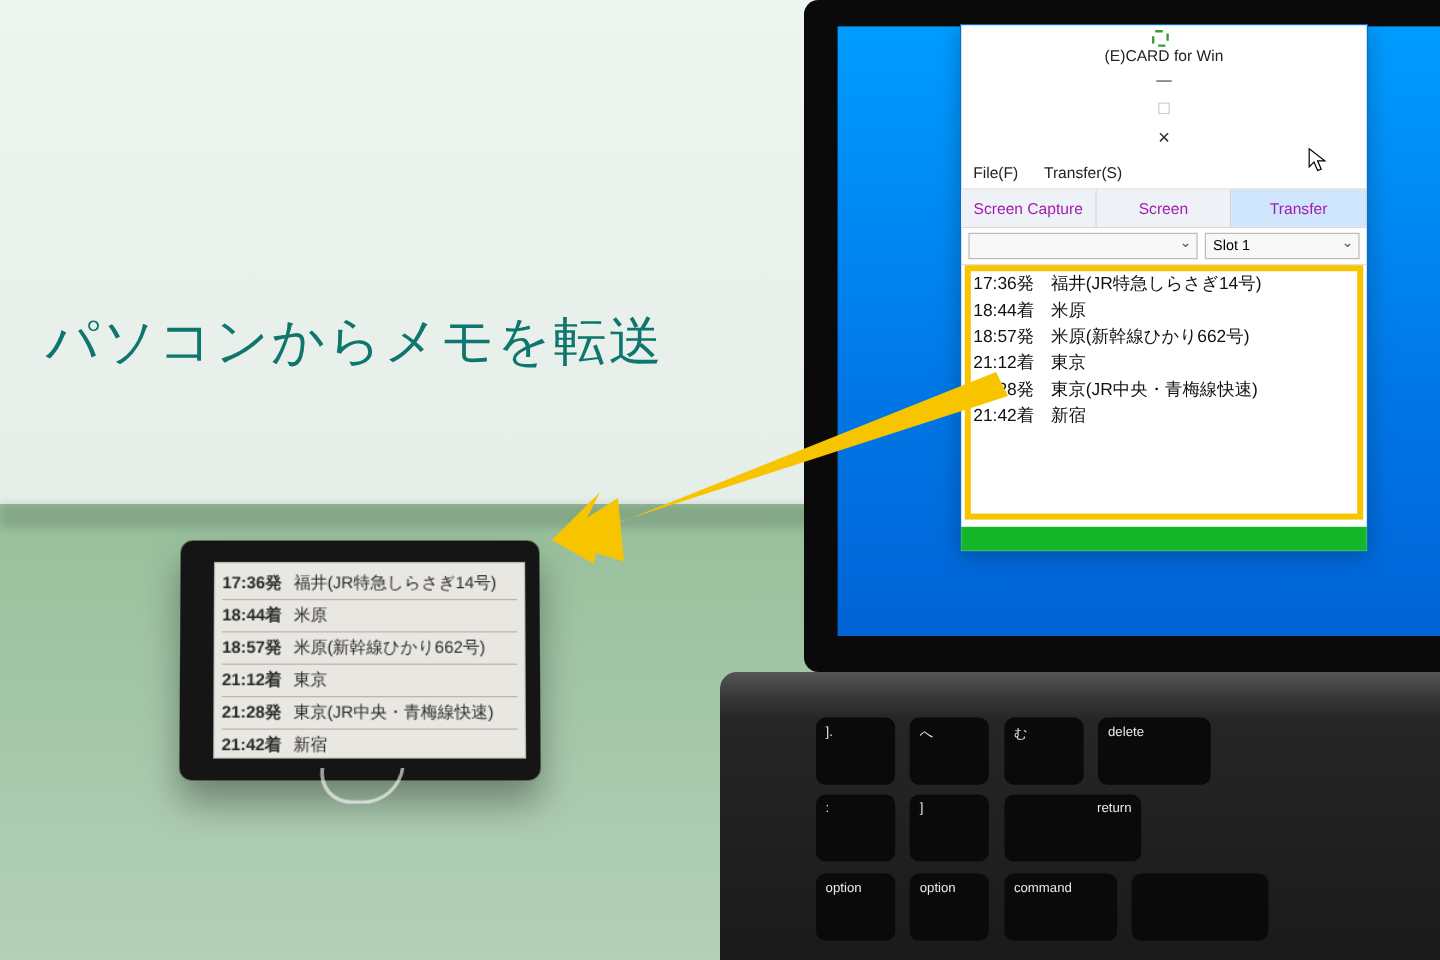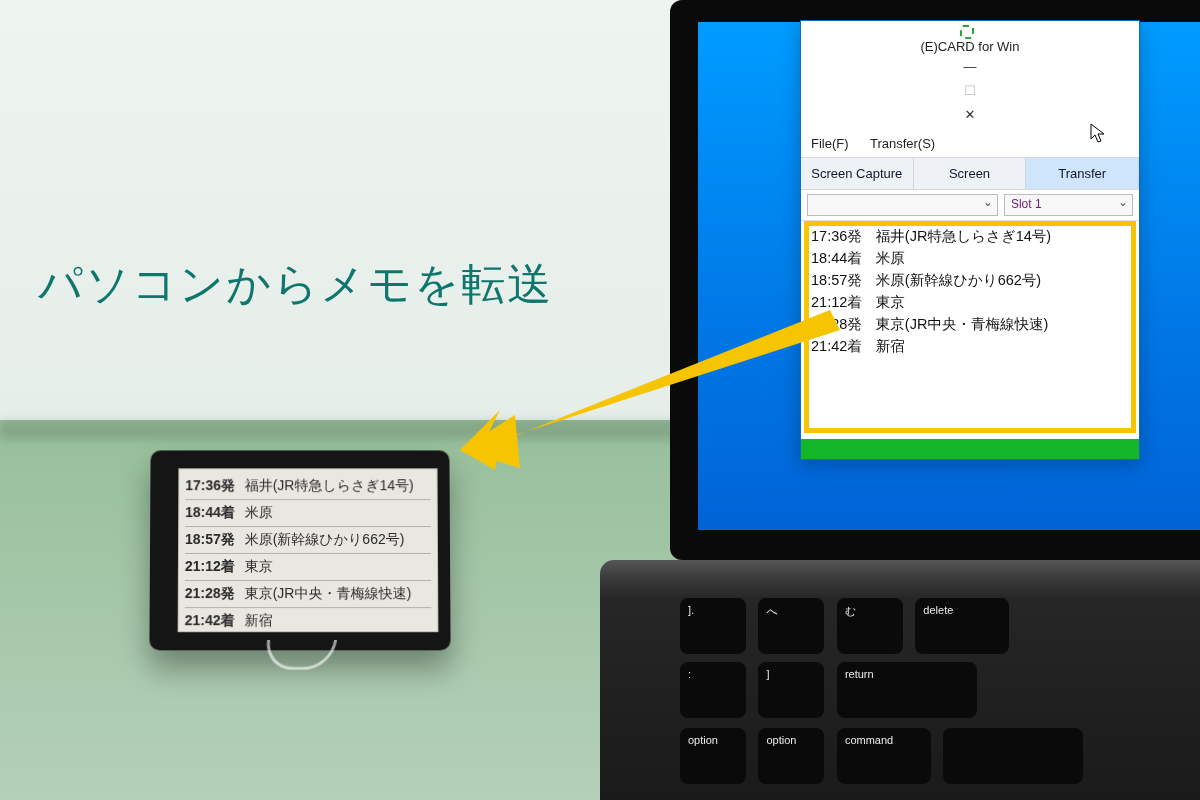--- a/index.html
+++ b/index.html
@@ -93,21 +93,21 @@
   width: 66px; height: 56px;
   margin-right: 8px;
   background: #0a0a0a;
   border-radius: 8px;
   color: #eaeaea;
   font-size: 11px;
   padding: 6px 8px;
   vertical-align: top;
 }
 .key.wide { width: 94px; }
-.key.wider { width: 140px; }
+.key.wider { width: 114px; text-align: right; }
 
 
 .app {
   position: absolute;
   left: 800px; top: 20px;
   width: 340px;
   background: #fff;
   border: 1px solid #0d6acb;
   box-shadow: 0 4px 18px rgba(0,0,0,.25);
   font-family: "Segoe UI","Meiryo",sans-serif;
@@ -140,41 +140,41 @@
   display: flex;
   border-top: 1px solid #d9d9d9;
   border-bottom: 1px solid #d9d9d9;
 }
 .toolbar button {
   flex: 1;
   padding: 8px 4px;
   background: #eef2f6;
   border: none;
   border-right: 1px solid #cfd5db;
-  color: #0f172a;
+  color: #a21caf;
   font-size: 13px;
   cursor: pointer;
 }
 .toolbar button.active {
   background: #cfe5fb;
 }
 .slotrow {
   display: flex; padding: 4px 6px;
   border-bottom: 1px solid #e0e0e0;
 }
 .slotrow .combo1 { flex: 1.6; }
 .slotrow .combo2 { flex: 1; margin-left: 6px; }
 .combo {
   border: 1px solid #bcbcbc;
   background: #f8f8f8;
   height: 22px;
   position: relative;
   font-size: 12px;
   padding: 2px 18px 2px 6px;
-  color: #701a75;
+  color: #000000;
 }
 .combo::after {
   content: "⌄";
   position: absolute; right: 4px; top: 0; color: #555;
 }
 .content {
   position: relative;
   padding: 6px 10px 4px;
   min-height: 218px;
 }

